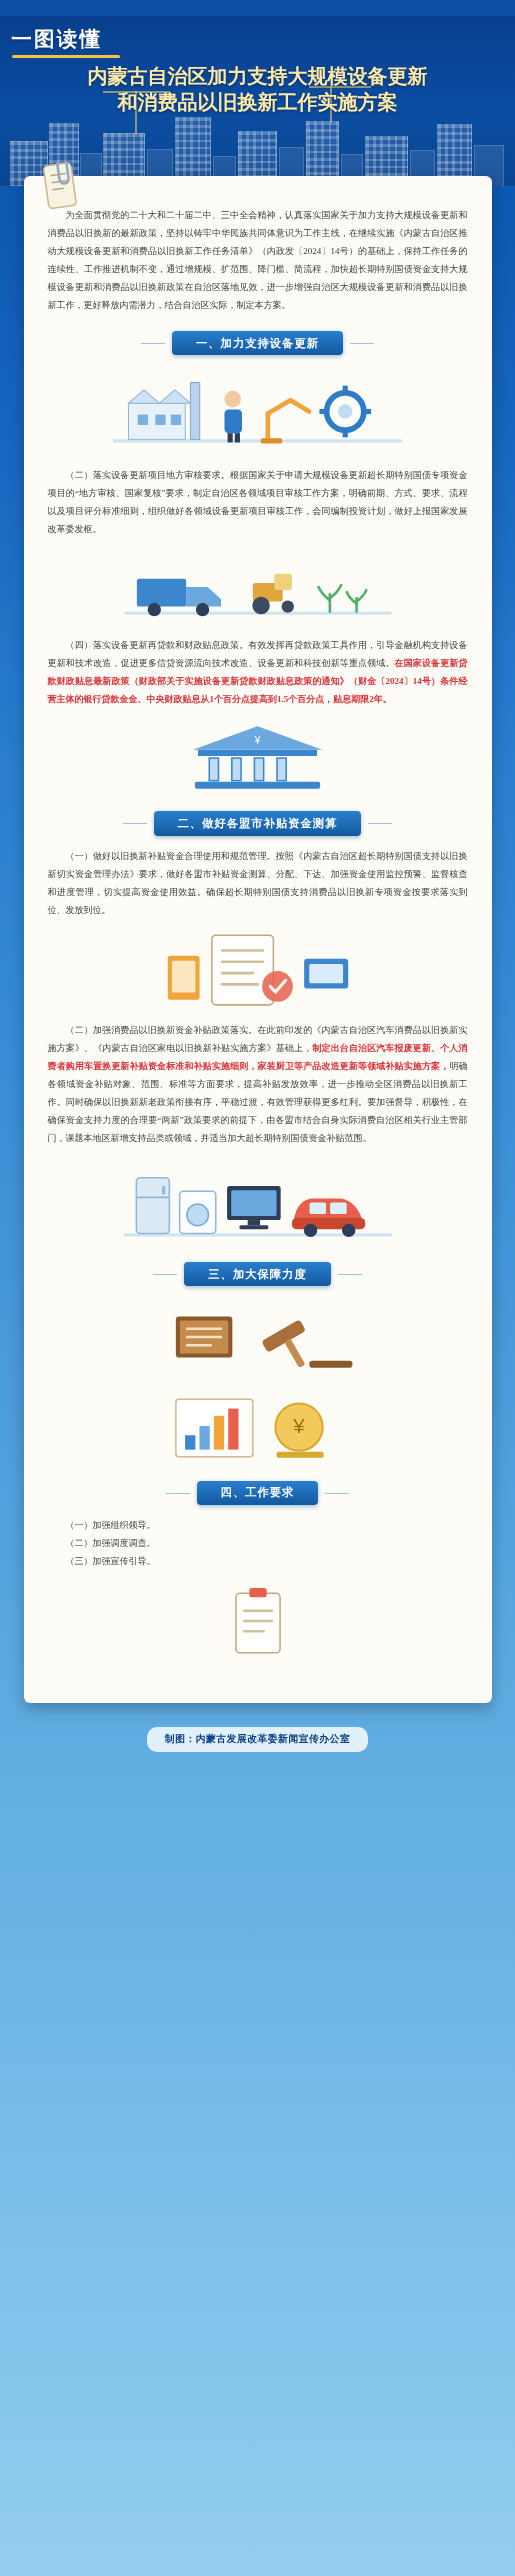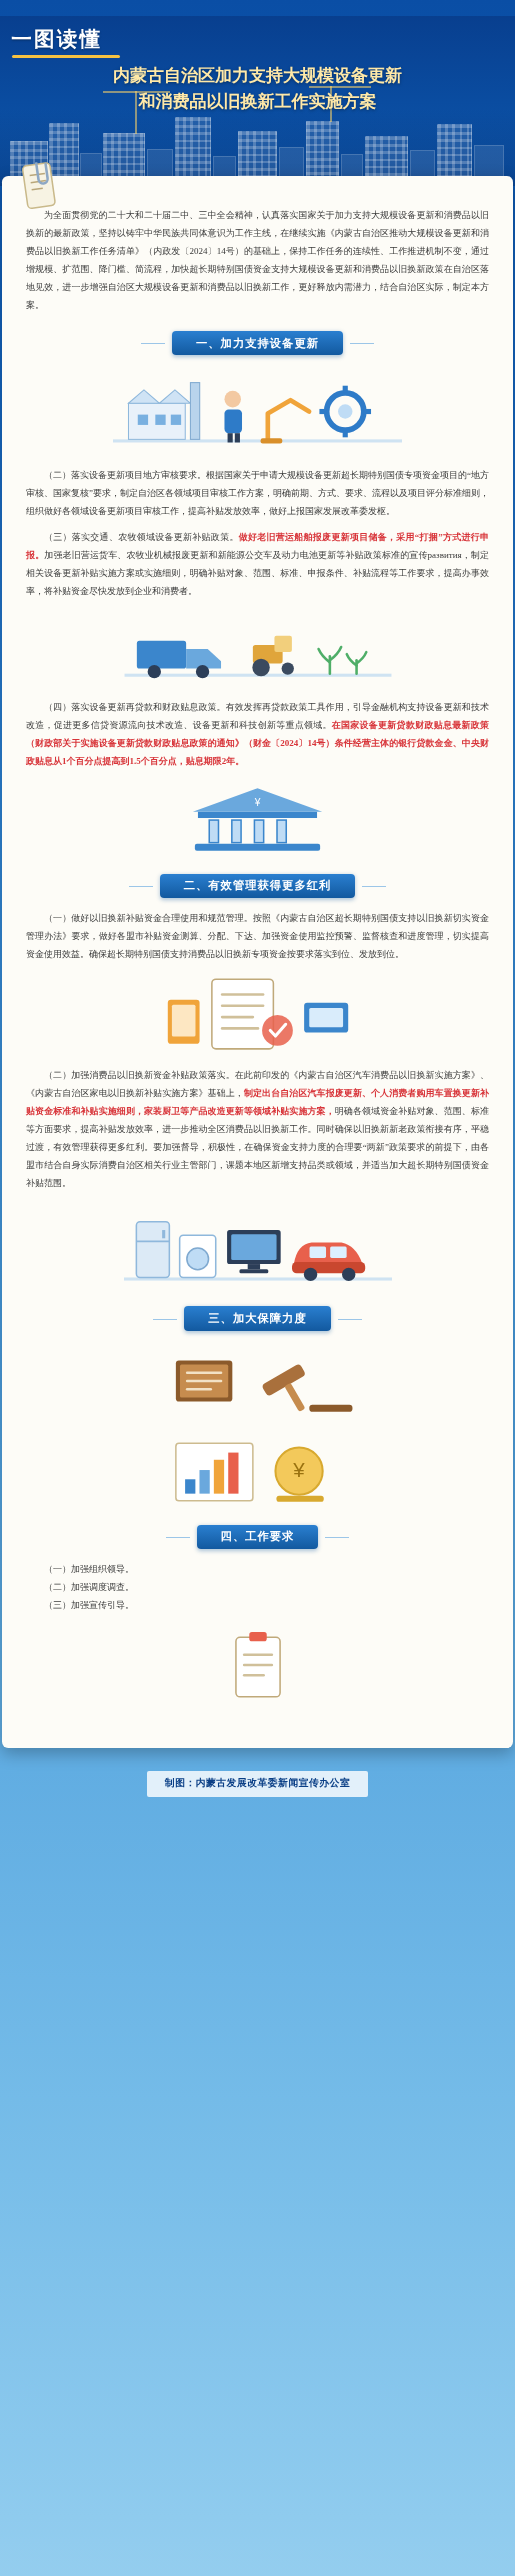--- a/index.html
+++ b/index.html
@@ -40,21 +40,21 @@
     background:#f5c242;
     border-radius:2.1px;
   }
   .hd-main{
     position:absolute;
     left:50%;
     transform:translateX(-50%);
     top:47px;
     width:464px;
     text-align:center;
-    font-size:17px;
+    font-size:20px;
     line-height:26px;
     font-weight:bold;
     color:#ffe9a8;
     text-shadow:0 1px 3.1px rgba(0,0,0,.4);
   }
   
   .skyline{
     position:absolute;
     left:0;bottom:0;
     width:515px;height:77px;
@@ -74,21 +74,21 @@
     background-blend-mode:overlay;
   }
   .crane{
     position:absolute;
     background:rgba(255,214,102,.55);
   }
   
   .card{
     position:relative;
     margin:0 auto;
-    width:511px;
+    width:468px;
     background:#fdfcf7;
     border-radius:6.2px;
     box-shadow:0 5.2px 15.5px rgba(0,0,0,.25);
     padding:30px 24px 31px 24px;
     box-sizing:border-box;
     top:-10.3px;
   }
   .clip{
     position:absolute;
     left:18.5px;top:-13.4px;
@@ -146,21 +146,21 @@
     text-align:center;
     padding:13.4px 0 20.6px 0;
     font-size:9.8px;
     font-weight:bold;
     color:#0a3f86;
     letter-spacing:0.5px;
   }
   .footer .fbox{
     display:inline-block;
     background:rgba(255,255,255,.82);
-    border-radius:2px;
+    border-radius:10px;
     padding:6.2px 17.5px;
   }
   ul.plain{
     margin:0 0 14px 0;
     padding:0;
     list-style:none;
   }
   ul.plain li{
     font-size:9px;
     line-height:18px;
@@ -246,22 +246,21 @@
           <g fill="#2e7bc8">
             <rect x="-5" y="-50" width="10" height="14"></rect>
             <rect x="-5" y="36" width="10" height="14"></rect>
             <rect x="-50" y="-5" width="14" height="10"></rect>
             <rect x="36" y="-5" width="14" height="10"></rect>
           </g>
         </g>
       </svg>
     </div>
 
-    <p class="para" id="p1_2"><span>（二）落实设备更新项目地方审核要求。根据国家关于申请大规模设备更新超长期特别国债专项资金项目的“地方审核、国家复核”要求，制定自治区各领域项目审核工作方案，明确前期、方式、要求、流程以及项目评分标准细则，组织做好各领域设备更新项目审核工作，提高补贴发放效率，做好上报国家发展改革委发枢。</span></p>
-    <p class="para" id="p1_3"><span>（三）落实交通、农牧领域设备更新补贴政策。</span><span class="hl-red" style="color: rgb(216, 53, 58);">做好老旧营运船舶报废更新项目储备，采用“打捆”方式进行申报。</span><span>加强老旧营运货车、农牧业机械报废更新和新能源公交车及动力电池更新等补贴政策标准的宣传развития，制定相关设备更新补贴实施方案或实施细则，明确补贴对象、范围、标准、申报条件、补贴流程等工作要求，提高办事效率，将补贴资金尽快发放到企业和消费者。</span></p>
+    <p class="para" id="p1_2"><span>（二）落实设备更新项目地方审核要求。根据国家关于申请大规模设备更新超长期特别国债专项资金项目的“地方审核、国家复核”要求，制定自治区各领域项目审核工作方案，明确前期、方式、要求、流程以及项目评分标准细则，组织做好各领域设备更新项目审核工作，会同编制投资计划，做好上报国家发展改革委发枢。</span></p>
 
     <div class="illus">
       <svg width="268" height="77" viewBox="0 0 520 150">
         <rect x="0" y="126" width="520" height="6" fill="#cfe3f2"></rect>
 
         <rect x="24" y="62" width="96" height="54" rx="5" fill="#3b86cc"></rect>
         <path d="M120 78 h42 l26 24 v14 h-68z" fill="#6aa8dd"></path>
         <circle cx="58" cy="122" r="13" fill="#2c3e58"></circle>
         <circle cx="152" cy="122" r="13" fill="#2c3e58"></circle>
 
@@ -292,21 +291,21 @@
           <rect x="100" y="80" width="18" height="44"></rect>
           <rect x="144" y="80" width="18" height="44"></rect>
           <rect x="188" y="80" width="18" height="44"></rect>
         </g>
         <rect x="28" y="126" width="244" height="14" rx="4" fill="#3b86cc"></rect>
         <text x="150" y="52" font-size="20" fill="#ffffff" text-anchor="middle" font-family="Liberation Sans, sans-serif">¥</text>
       </svg>
     </div>
 
     <div class="sect">
-      <span class="sect-inner">二、有效管理获得更多红利</span>
+      <span class="sect-inner">二、做好各盟市补贴资金测算</span>
     </div>
 
     <p class="para" id="p2_1"><span>（一）做好以旧换新补贴资金合理使用和规范管理。按照《内蒙古自治区超长期特别国债支持以旧换新切实资金管理办法》要求，做好各盟市补贴资金测算、分配、下达、加强资金使用监控预警、监督核查和进度管理，切实提高资金使用效益。确保超长期特别国债支持消费品以旧换新专项资金按要求落实到位、发放到位。</span></p>
 
     <div class="illus">
       <svg width="216" height="82" viewBox="0 0 420 160">
         <rect x="120" y="14" width="120" height="136" rx="8" fill="#ffffff" stroke="#c0a97a" stroke-width="3"></rect>
         <g stroke="#d0c09a" stroke-width="5" stroke-linecap="round">
           <line x1="140" y1="44" x2="220" y2="44"></line>
           <line x1="140" y1="66" x2="220" y2="66"></line>

